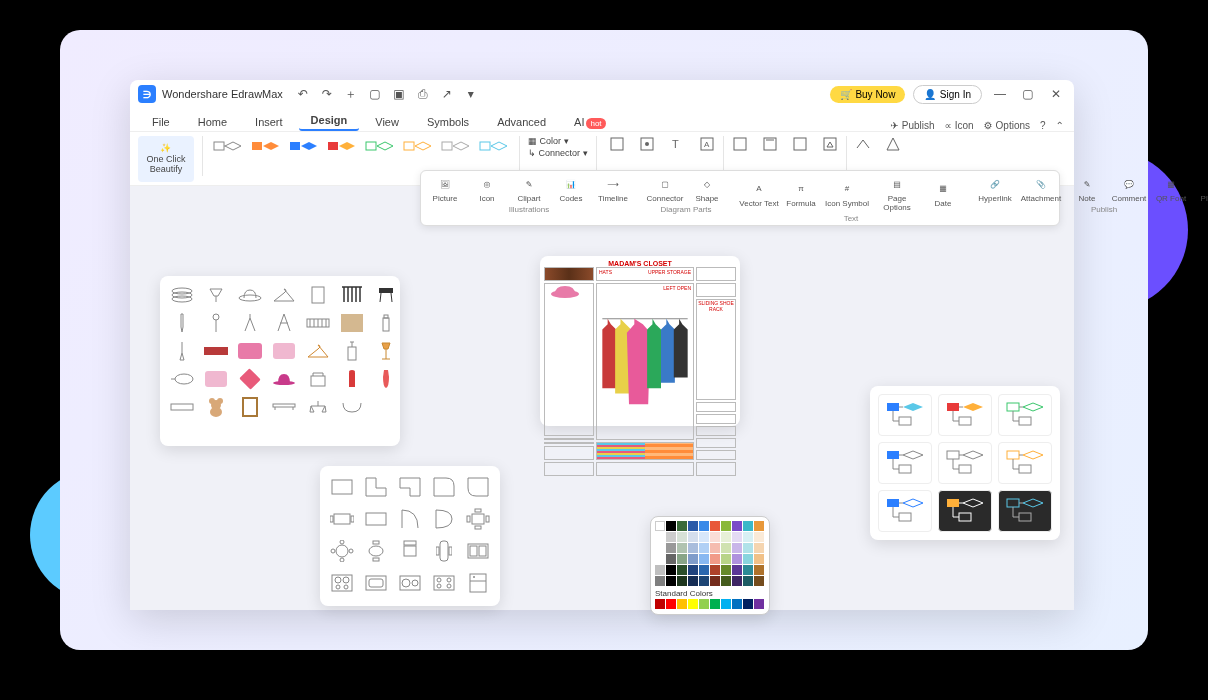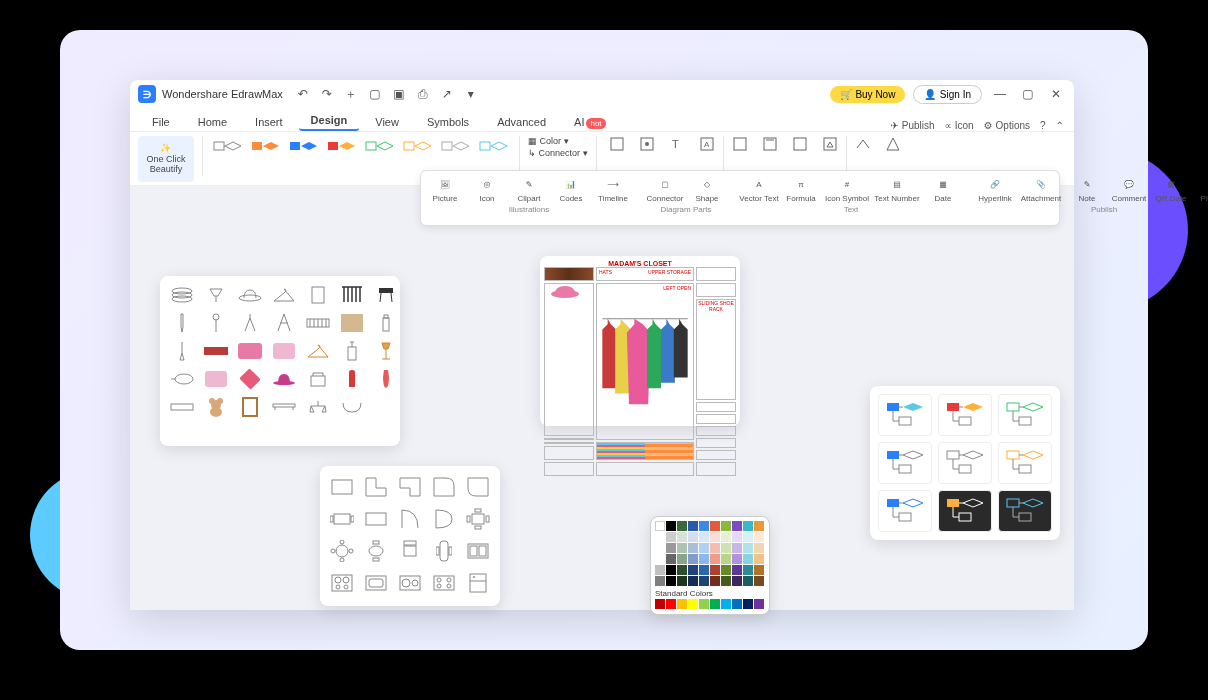--- a/index.html
+++ b/index.html
@@ -859,21 +859,21 @@
         <div class="it-item">
             <div class="it-icon">π</div>
             <span>Formula</span>
           </div>
         <div class="it-item wide">
             <div class="it-icon">#</div>
             <span>Icon Symbol</span>
           </div>
         <div class="it-item wide">
             <div class="it-icon">▤</div>
-            <span>Text Number</span>
+            <span>Page Options</span>
           </div>
         <div class="it-item">
             <div class="it-icon">▦</div>
             <span>Date</span>
           </div>
       </div>
       <div class="it-caption">Text</div>
     </div>
     <div class="it-sep"></div>
     <div class="it-group">
@@ -889,21 +889,21 @@
         <div class="it-item">
             <div class="it-icon">✎</div>
             <span>Note</span>
           </div>
         <div class="it-item">
             <div class="it-icon">💬</div>
             <span>Comment</span>
           </div>
         <div class="it-item">
             <div class="it-icon">▦</div>
-            <span>QR Date</span>
+            <span>QR Font</span>
           </div>
         <div class="it-item">
             <div class="it-icon">⬡</div>
             <span>Plug-in</span>
           </div>
       </div>
       <div class="it-caption">Publish</div>
     </div>
   </div>
 

